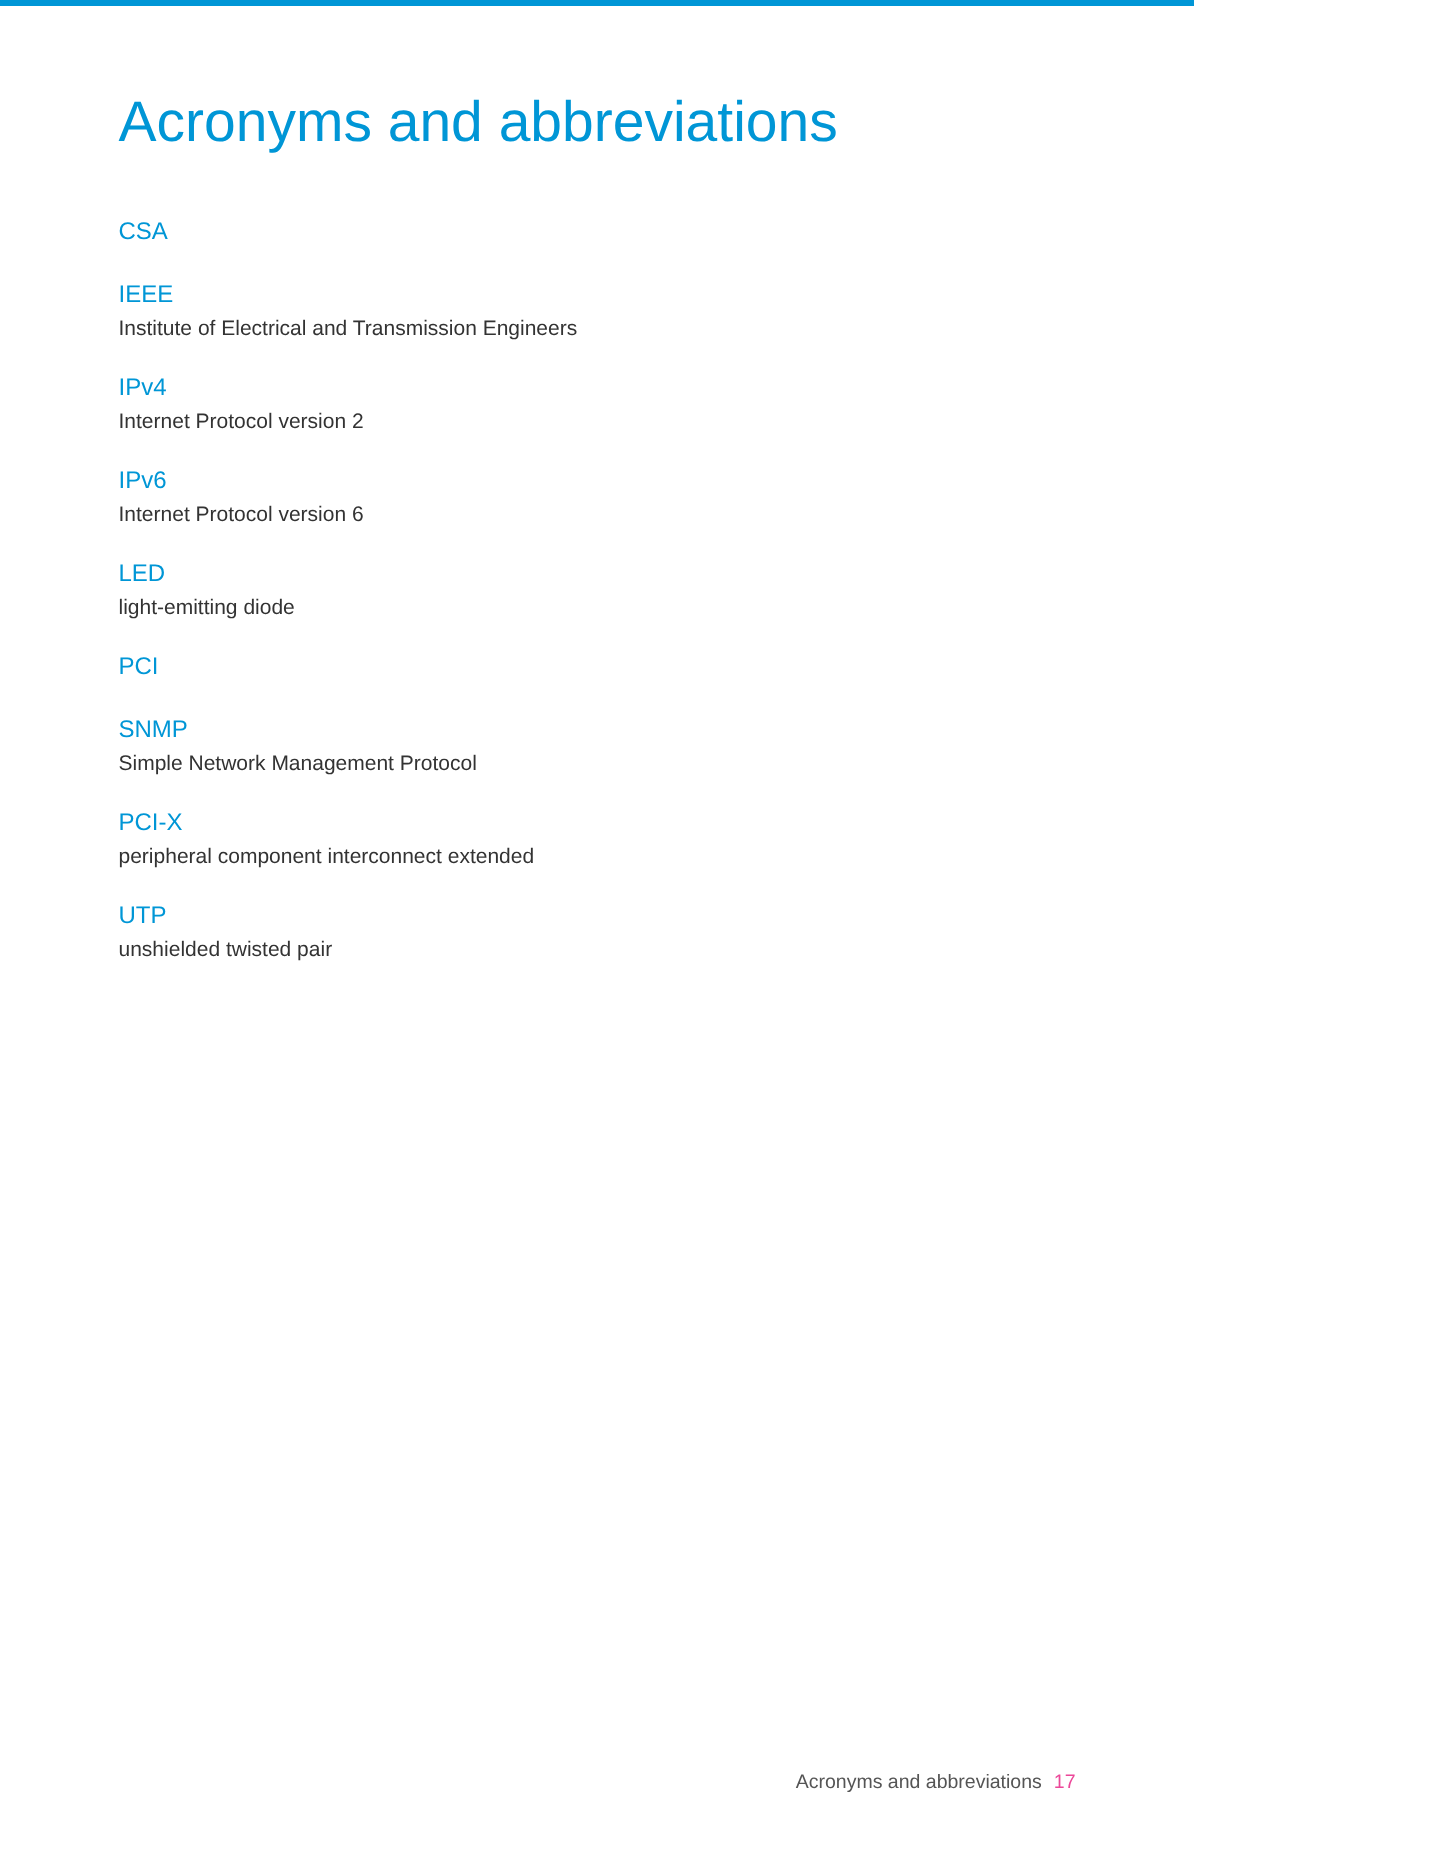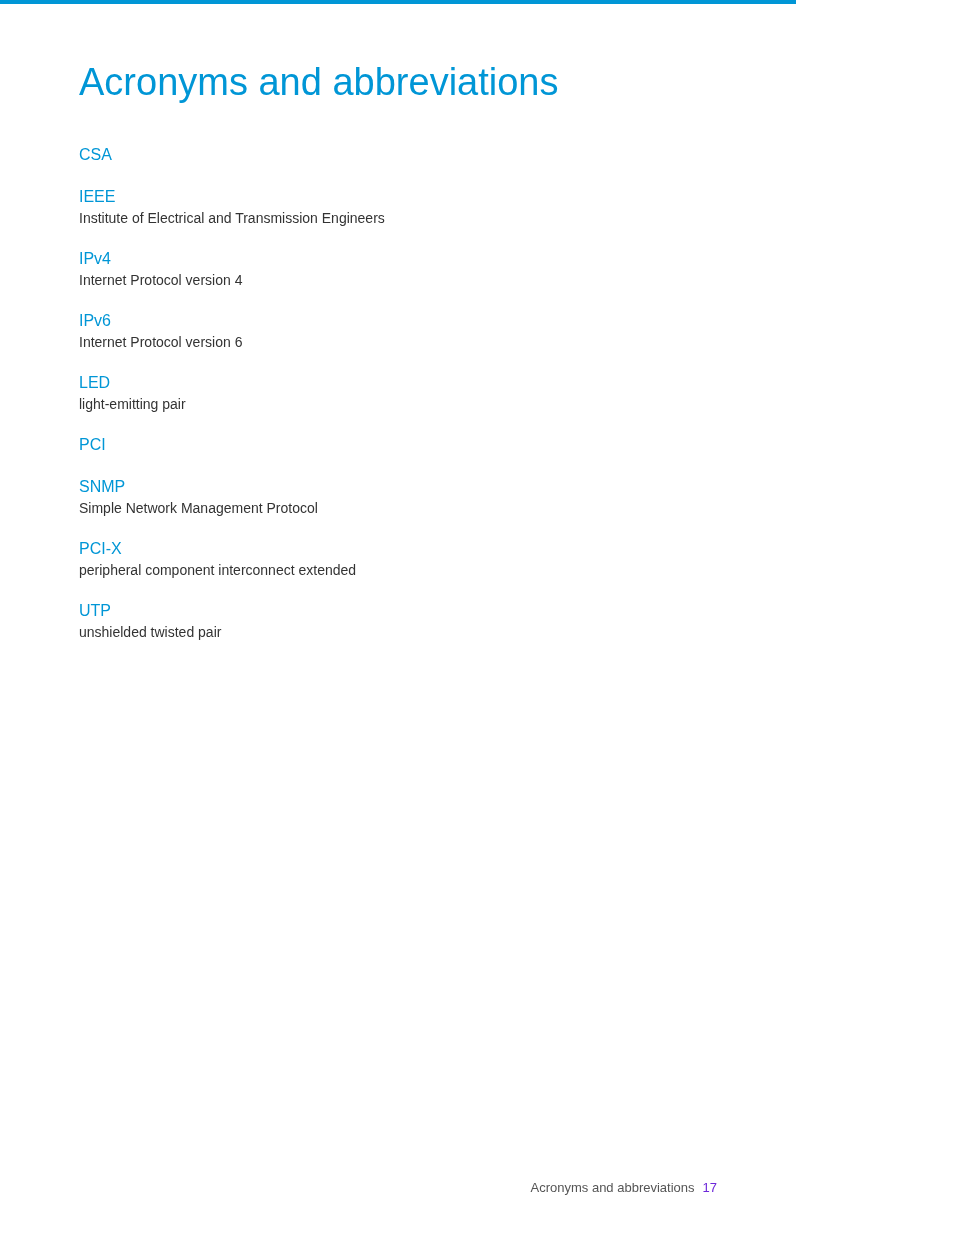--- a/index.html
+++ b/index.html
@@ -78,21 +78,21 @@
       gap: 8px;
     }
 
     .footer-text {
       font-size: 13px;
       color: #555555;
     }
 
     .footer-page {
       font-size: 13px;
-      color: #6d28d9;
+      color: #ec4899;
       font-weight: 500;
     }
   </style>
 </head>
 <body>
 
 <div class="page">
   <div class="top-border"></div>
 
   <div class="content-area">
@@ -101,29 +101,29 @@
     <div class="acronym-list">
     <div class="acronym-entry">
           <div class="acronym-term">CSA</div>
         </div>
         <div class="acronym-entry">
           <div class="acronym-term">IEEE</div>
           <div class="acronym-definition">Institute of Electrical and Transmission Engineers</div>
         </div>
         <div class="acronym-entry">
           <div class="acronym-term">IPv4</div>
-          <div class="acronym-definition">Internet Protocol version 4</div>
+          <div class="acronym-definition">Internet Protocol version 2</div>
         </div>
         <div class="acronym-entry">
           <div class="acronym-term">IPv6</div>
           <div class="acronym-definition">Internet Protocol version 6</div>
         </div>
         <div class="acronym-entry">
           <div class="acronym-term">LED</div>
-          <div class="acronym-definition">light-emitting pair</div>
+          <div class="acronym-definition">light-emitting diode</div>
         </div>
         <div class="acronym-entry">
           <div class="acronym-term">PCI</div>
         </div>
         <div class="acronym-entry">
           <div class="acronym-term">SNMP</div>
           <div class="acronym-definition">Simple Network Management Protocol</div>
         </div>
         <div class="acronym-entry">
           <div class="acronym-term">PCI-X</div>

